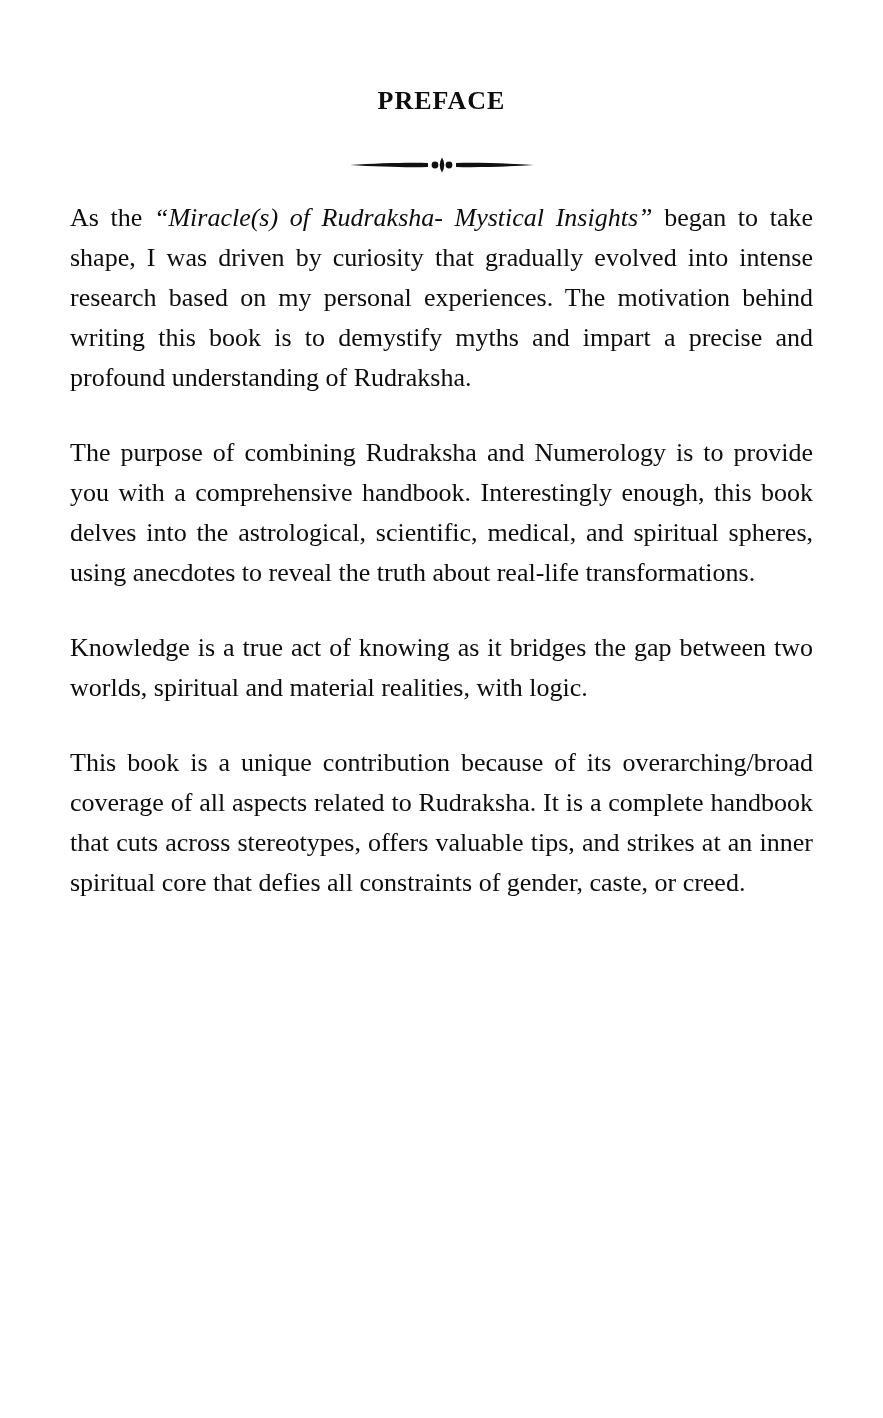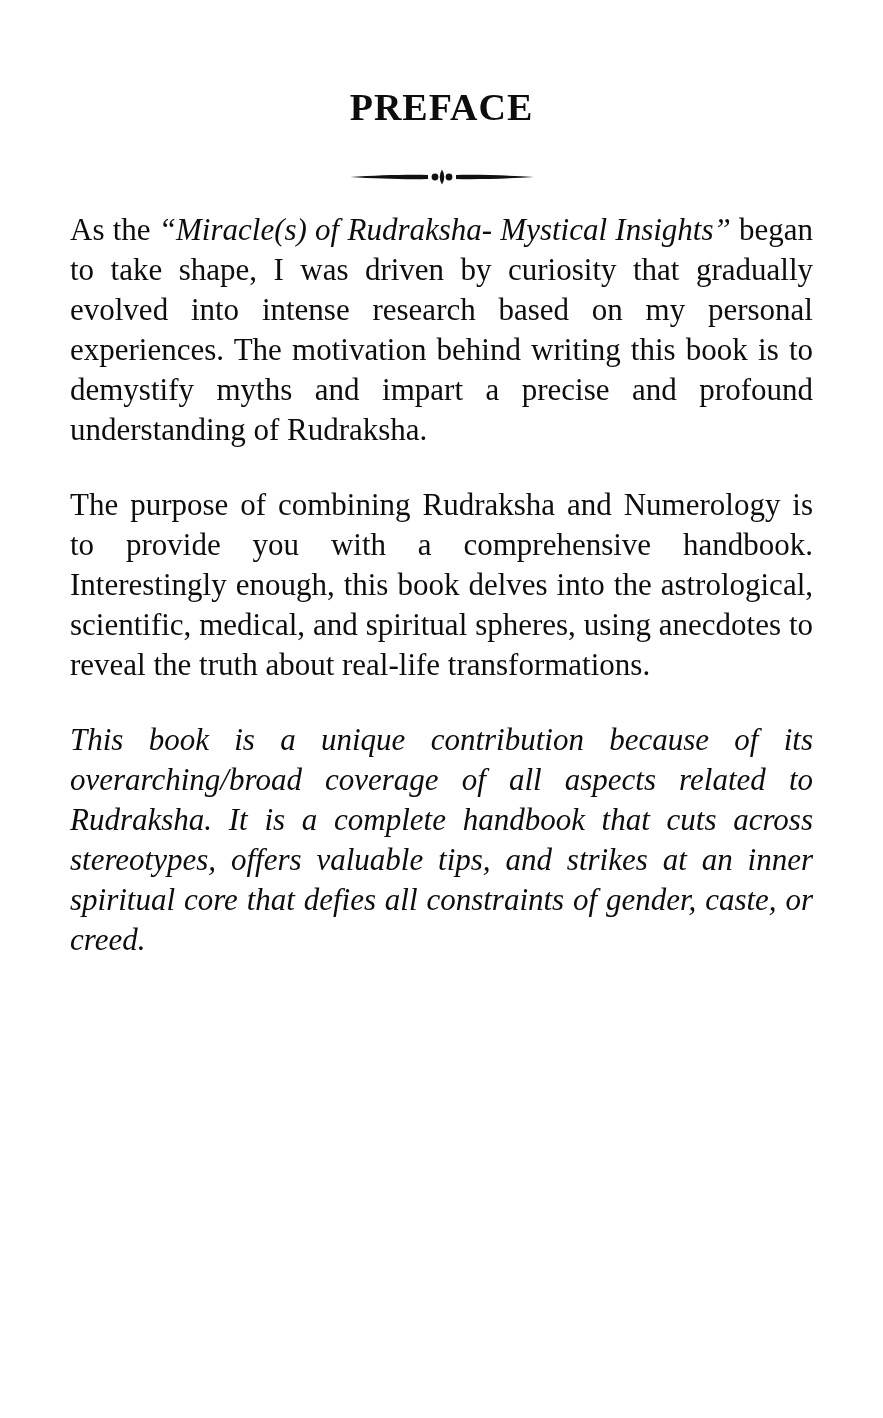--- a/index.html
+++ b/index.html
@@ -17,47 +17,46 @@
   .page {
     width: 883px;
     height: 1418px;
     box-sizing: border-box;
     padding: 0 70px;
     background: #ffffff;
   }
   .page-title {
     margin: 88px 0 0 0;
     text-align: center;
-    font-size: 38px;
+    font-size: 26px;
     line-height: 1;
     font-weight: 700;
     letter-spacing: 1px;
     color: #0d0d0d;
   }
   .divider-wrap {
     margin-top: 43px;
     display: flex;
     justify-content: center;
   }
   .divider-wrap svg {
     display: block;
   }
   .preface-text {
     margin-top: 25px;
   }
   .preface-text p {
     margin: 0 0 35px 0;
-    font-size: 31px;
+    font-size: 26px;
     line-height: 40px;
     text-align: justify;
     color: #0d0d0d;
   }
   .preface-text p:last-child {
     margin-bottom: 0;
-    font-style: italic;
   }
   .italic {
     font-style: italic;
   }
 </style>
 </head>
 <body>
 
 <main class="page">
 
@@ -74,16 +73,17 @@
 
       <circle cx="99" cy="8" r="3.4" fill="#111111"></circle>
 
       <path d="M184,8 C156,6.2 126,5.4 106,6.0 L106,10.0 C126,10.6 156,9.8 184,8 Z" fill="#111111"></path>
     </svg>
   </div>
 
   <section id="paragraphs" class="preface-text">
       <p><span>As the </span><span class="italic">“Miracle(s) of Rudraksha- Mystical Insights”</span><span> began to take shape, I was driven by curiosity that gradually evolved into intense research based on my personal experiences. The motivation behind writing this book is to demystify myths and impart a precise and profound understanding of Rudraksha.</span></p>
       <p><span>The purpose of combining Rudraksha and Numerology is to provide you with a comprehensive handbook. Interestingly enough, this book delves into the astrological, scientific, medical, and spiritual spheres, using anecdotes to reveal the truth about real-life transformations.</span></p>
+      <p><span>Knowledge is a true act of knowing as it bridges the gap between two worlds, spiritual and material realities, with logic.</span></p>
       <p><span>This book is a unique contribution because of its overarching/broad coverage of all aspects related to Rudraksha. It is a complete handbook that cuts across stereotypes, offers valuable tips, and strikes at an inner spiritual core that defies all constraints of gender, caste, or creed.</span></p>
     </section>
 
 </main>
 
 </body></html>

